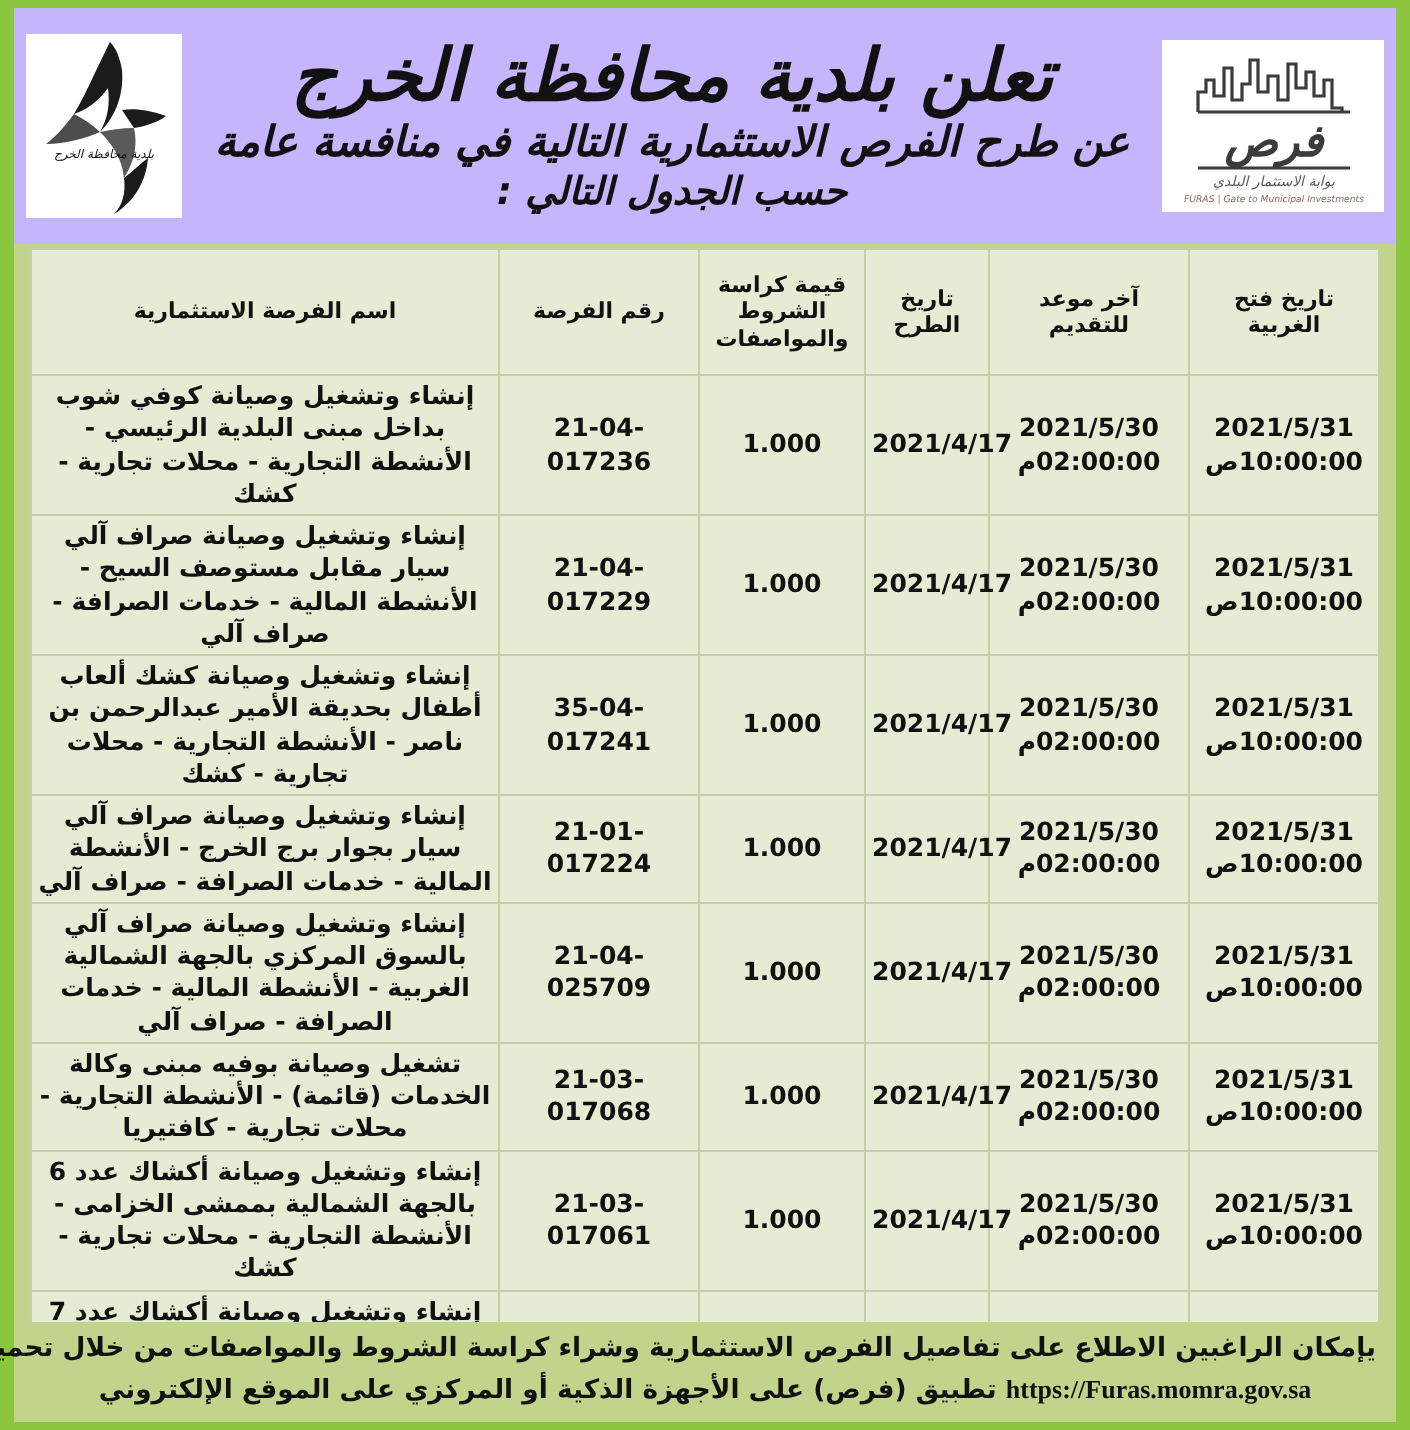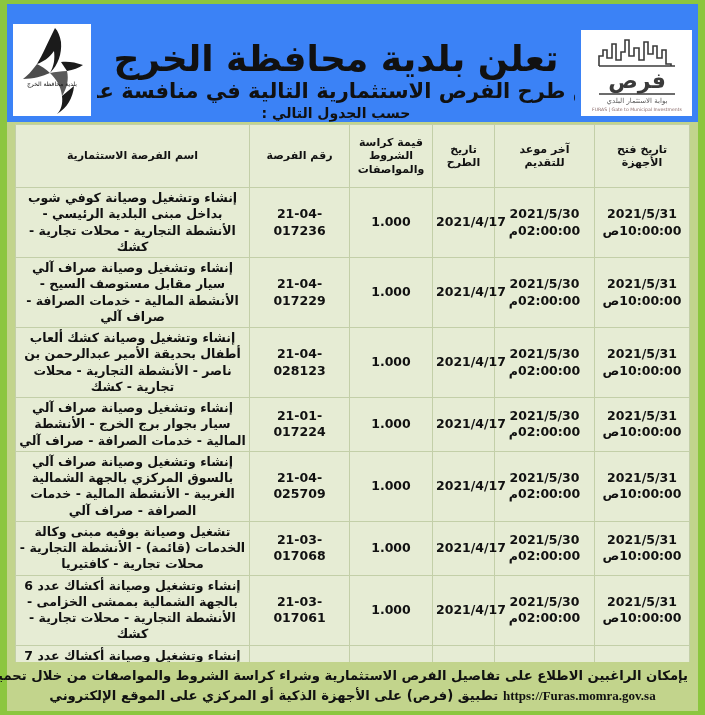--- a/index.html
+++ b/index.html
@@ -26,24 +26,25 @@
     border-bottom: 4px solid #8cc63f;
     display: flex;
     flex-direction: column;
   }
 
   
   .header {
     position: relative;
     height: 118px;
     flex: 0 0 118px;
-    background: #3b82f6;
+    background: #c4b5fd;
     display: flex;
     flex-direction: row-reverse;
-    align-items: flex-end;
+    align-items: center;
+    font-style: italic;
   }
 
   .logo-box {
     flex: 0 0 auto;
     background: #ffffff;
     margin: 5px 6px 6px 6px;
     display: flex;
     align-items: center;
     justify-content: center;
   }
@@ -78,21 +79,21 @@
     font-weight: bold;
     font-size: 21px;
     line-height: 1.25;
     color: #111111;
     white-space: nowrap;
     margin-top: 1px;
   }
   .title-sub2 {
     font-family: "DejaVu Sans", sans-serif;
     font-weight: bold;
-    font-size: 14px;
+    font-size: 19px;
     line-height: 1.2;
     color: #111111;
     white-space: nowrap;
     margin-top: 1px;
     letter-spacing: 1.5px;
   }
 
   
   .table-wrap {
     flex: 1 1 auto;
@@ -259,21 +260,21 @@
       <colgroup>
         <col class="w-open">
           <col class="w-submit">
           <col class="w-issue">
         <col class="w-price">
           <col class="w-number">
           <col class="w-name">
       </colgroup>
       <thead>
         <tr>
-          <th>تاريخ فتح الأجهزة</th>
+          <th>تاريخ فتح الغربية</th>
           <th>آخر موعد للتقديم</th>
           <th>تاريخ الطرح</th>
           <th>قيمة كراسة الشروط والمواصفات</th>
           <th>رقم الفرصة</th>
           <th>اسم الفرصة الاستثمارية</th>
         </tr>
       </thead>
       <tbody id="tbody">
           <tr>
             <td class="c-dt">
@@ -307,21 +308,21 @@
             <td class="c-dt">
               <span class="dt-d">2021/5/31</span>
               <span class="dt-t">10:00:00ص</span>
             </td>
             <td class="c-dt">
               <span class="dt-d">2021/5/30</span>
               <span class="dt-t">02:00:00م</span>
             </td>
             <td class="c-date"><span>2021/4/17</span></td>
             <td class="c-price"><span>1.000</span></td>
-            <td class="c-num"><span>21-04-028123</span></td>
+            <td class="c-num"><span>35-04-017241</span></td>
             <td class="c-name"><span>إنشاء وتشغيل وصيانة كشك ألعاب أطفال بحديقة الأمير عبدالرحمن بن ناصر - الأنشطة التجارية - محلات تجارية - كشك</span></td>
           </tr>
           <tr>
             <td class="c-dt">
               <span class="dt-d">2021/5/31</span>
               <span class="dt-t">10:00:00ص</span>
             </td>
             <td class="c-dt">
               <span class="dt-d">2021/5/30</span>
               <span class="dt-t">02:00:00م</span>

